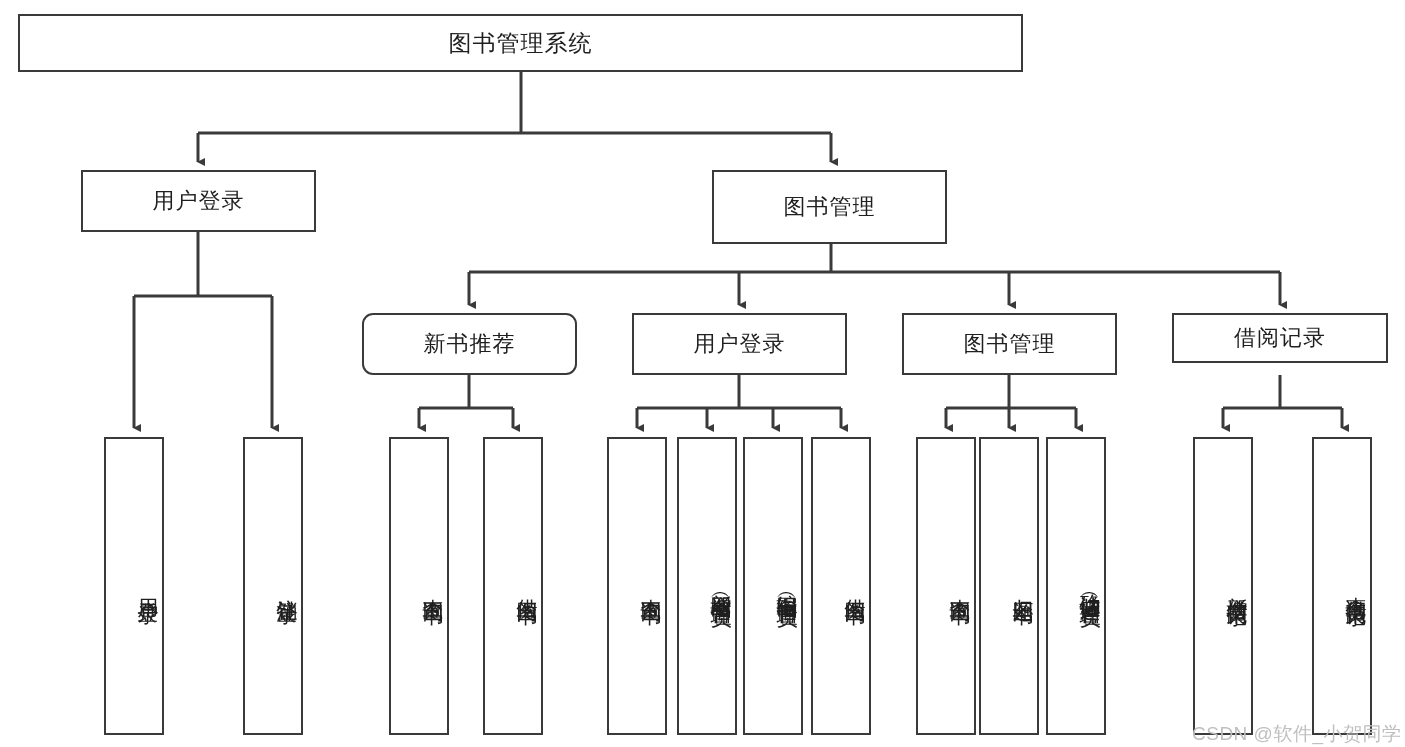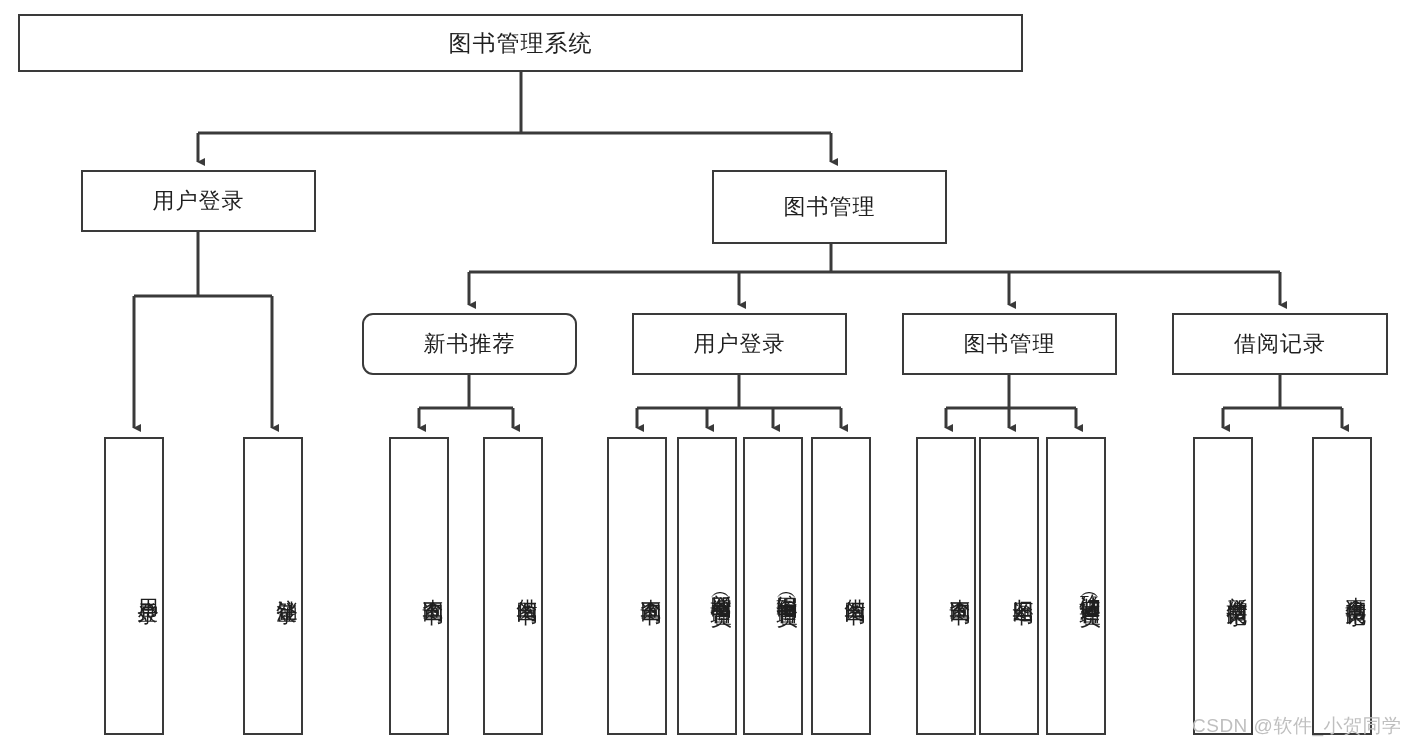--- a/index.html
+++ b/index.html
@@ -38,20 +38,21 @@
     display:block;
     white-space:normal;
   }
   .watermark{
     position:absolute;
     color:#bfbfbf;
     font-size:19px;
     letter-spacing:0.5px;
     white-space:nowrap;
     user-select:none;
+    margin-top:8px;
   }
 </style>
 </head>
 <body>
 
 <div id="canvas">
 
   <svg class="wires" viewBox="0 0 1405 747" xmlns="http://www.w3.org/2000/svg">
     <defs>
       <marker id="arw" markerWidth="10" markerHeight="10" refX="4.2" refY="7.4" orient="auto" markerUnits="userSpaceOnUse">
@@ -115,21 +116,21 @@
 
   <div class="node h" style="left:362px;top:313px;width:215px;height:62px;border-radius:11px;">
     <span>新书推荐</span>
   </div>
   <div class="node h" style="left:632px;top:313px;width:215px;height:62px;">
     <span>用户登录</span>
   </div>
   <div class="node h" style="left:902px;top:313px;width:215px;height:62px;">
     <span>图书管理</span>
   </div>
-  <div class="node h" style="left:1172px;top:313px;width:216px;height:62px;">
+  <div class="node h" style="left:1172px;top:313px;width:216px;height:50px;">
     <span>借阅记录</span>
   </div>
 
   <div class="node v" style="left:104px;top:437px;width:60px;height:298px;">
     <span class="vtext">用户登录</span>
   </div>
   <div class="node v" style="left:243px;top:437px;width:60px;height:298px;">
     <span class="vtext">注销登录</span>
   </div>
 

